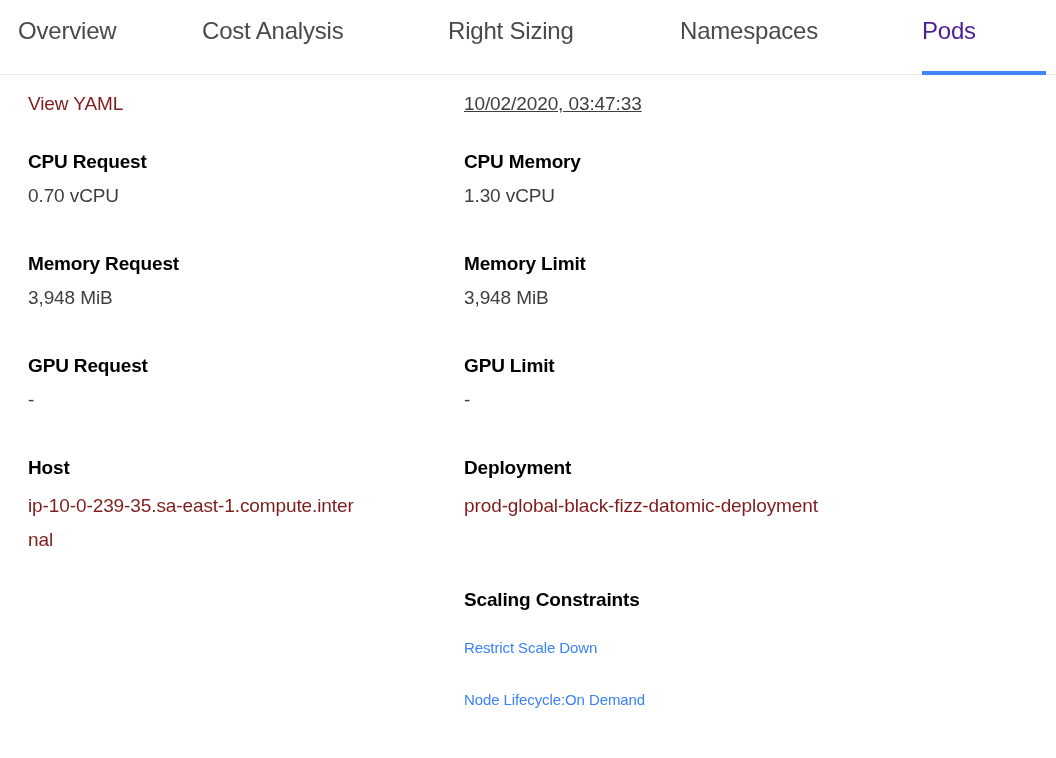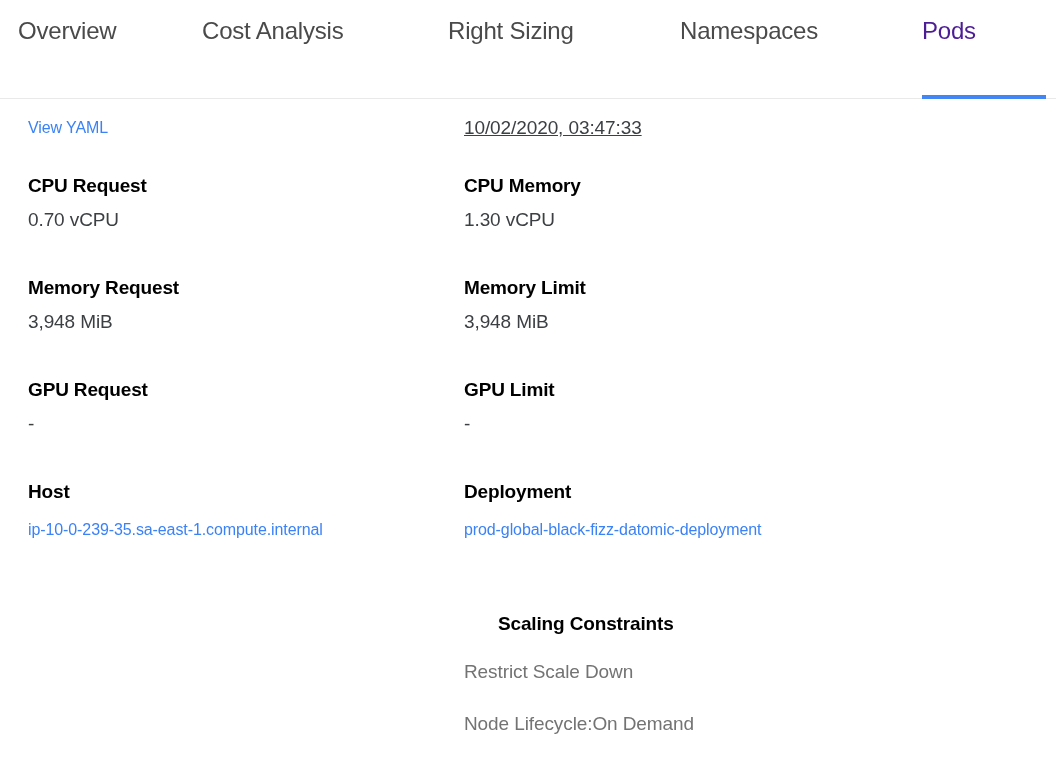--- a/index.html
+++ b/index.html
@@ -13,21 +13,21 @@
     height: 758px;
     overflow: hidden;
     font-family: "Liberation Sans", "DejaVu Sans", sans-serif;
     color: #3c4043;
     -webkit-font-smoothing: antialiased;
   }
 
   
   .tabbar {
     position: relative;
-    height: 99px;
+    height: 75px;
     box-sizing: border-box;
     border-bottom: 1px solid #e9e9e9;
     background: #ffffff;
   }
   .tabs {
     display: flex;
     align-items: flex-start;
     height: 100%;
     padding: 0;
     margin: 0;
@@ -98,41 +98,41 @@
     font-weight: 400;
     color: #3c4043;
     letter-spacing: -0.1px;
     line-height: 26px;
     margin: 0;
   }
   .field-value.plain-top {
     margin: 0;
   }
   .link {
-    font-size: 16px;
-    font-weight: 400;
-    color: #3b82f6;
+    font-size: 19px;
+    font-weight: 400;
+    color: #7f1d1d;
     letter-spacing: -0.1px;
     line-height: 34px;
     text-decoration: none;
     cursor: pointer;
     display: block;
     word-break: break-all;
     overflow-wrap: anywhere;
   }
   .link.wrap-narrow {
     width: 330px;
   }
   .link.wrap-dep {
     width: 376px;
   }
   .constraint-line {
-    font-size: 19px;
-    font-weight: 400;
-    color: #737373;
+    font-size: 15px;
+    font-weight: 400;
+    color: #3b82f6;
     letter-spacing: -0.1px;
     line-height: 26px;
     margin: 0;
     white-space: nowrap;
   }
 </style>
 </head>
 <body>
 
 <div class="tabbar">
@@ -216,20 +216,20 @@
       <div class="field-label">GPU Limit</div>
       <div class="field-value">-</div>
     </div>
 
     <div class="row" style="top:380px;">
       <div class="field-label">Deployment</div>
       <a class="link wrap-dep">prod-global-black-fizz-datomic-deployment</a>
     </div>
 
     <div class="row" style="top:512px;">
-      <div class="field-label" style="margin-bottom:22px;margin-left:34px;">Scaling Constraints</div>
+      <div class="field-label" style="margin-bottom:22px;">Scaling Constraints</div>
       <p class="constraint-line" style="margin-bottom:26px;">Restrict Scale Down</p>
       <p class="constraint-line">Node Lifecycle:On Demand</p>
     </div>
 
   </div>
 
 </div>
 
 </body></html>

